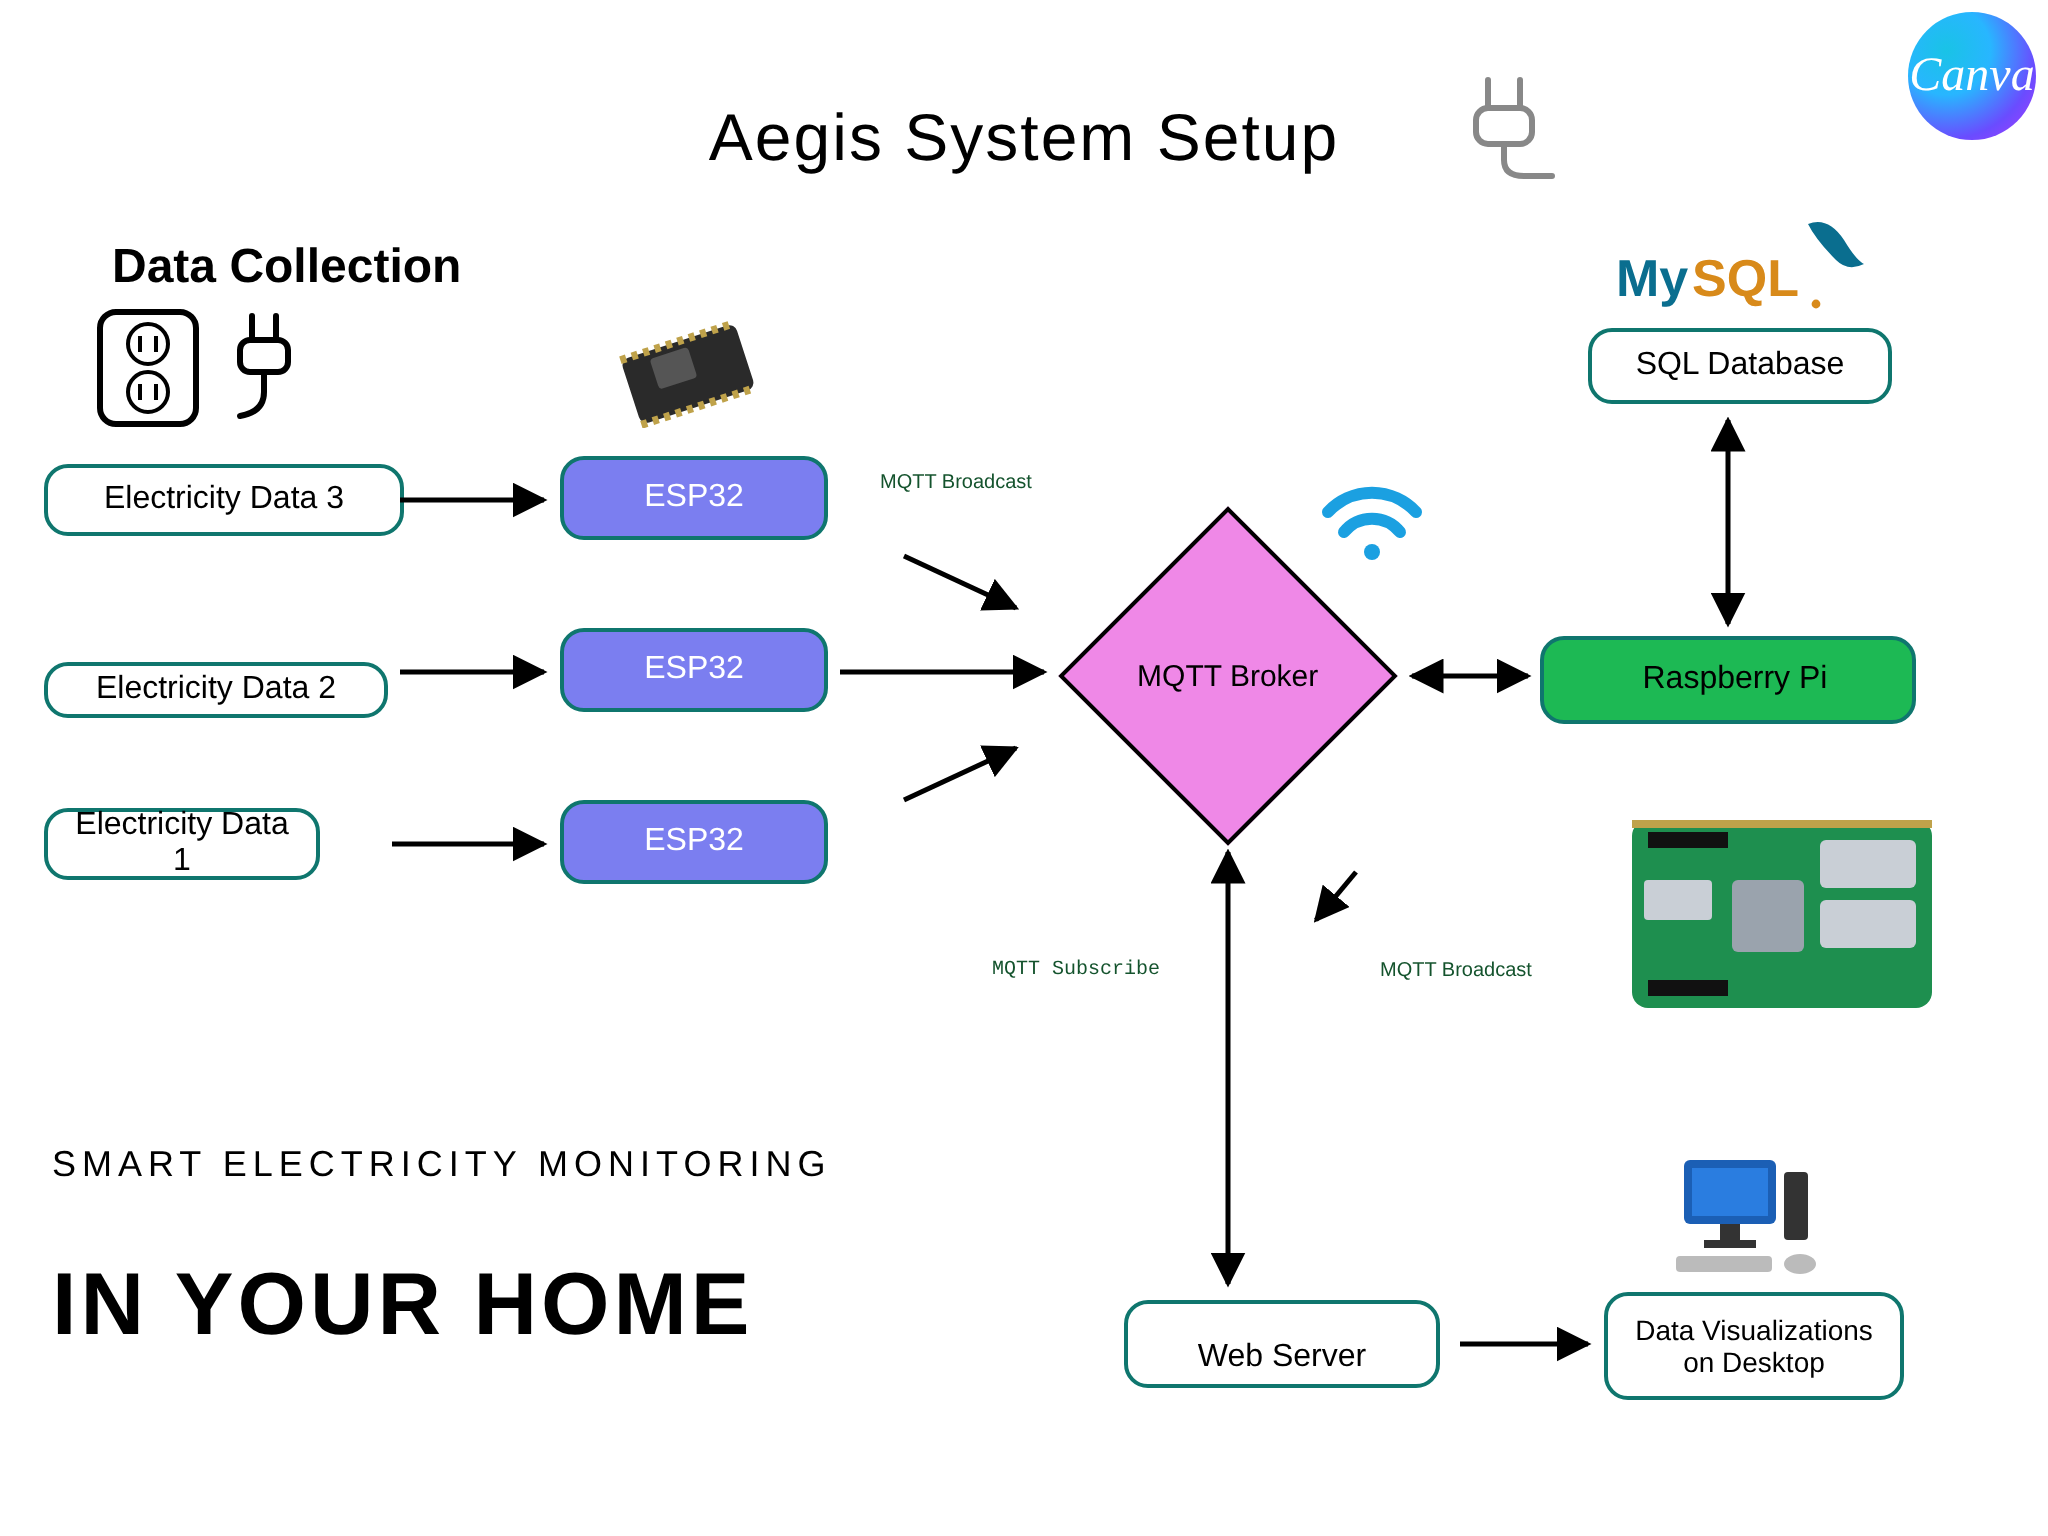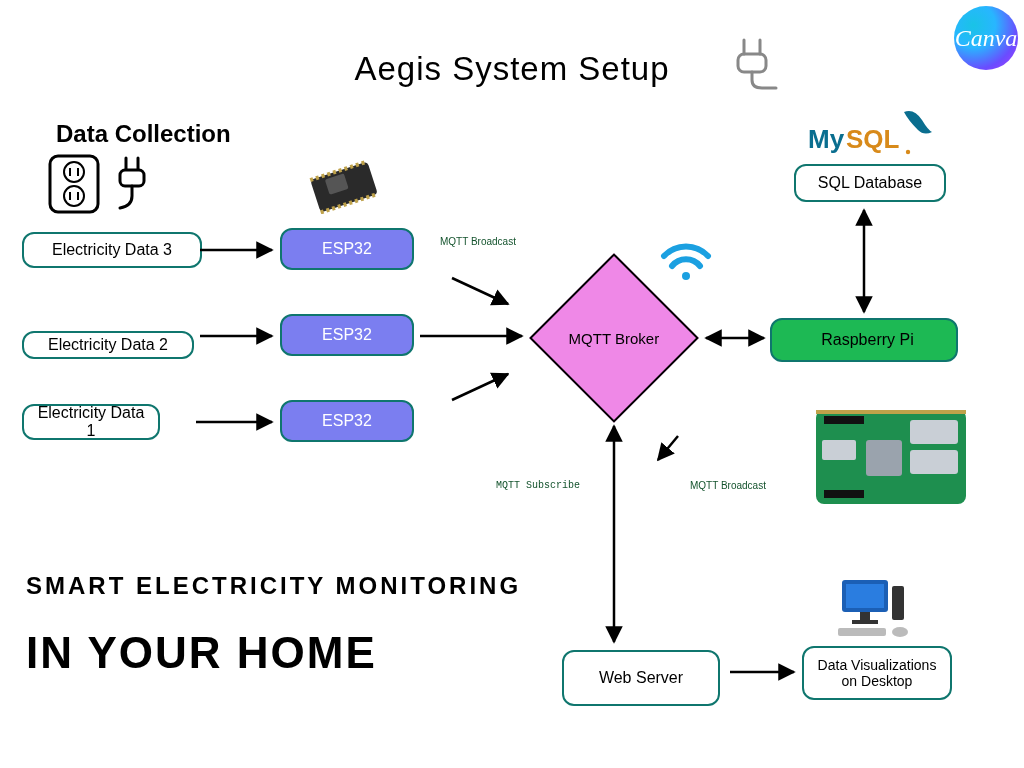--- a/index.html
+++ b/index.html
@@ -52,22 +52,22 @@
     justify-content: center;
   }
   .diamond span { transform: rotate(-45deg); font-size: 15px; }
   .edge-label {
     position: absolute;
     font-size: 10px;
     color: #14532d;
   }
   .tagline-small {
     position: absolute;
-    font-size: 24px;
-    font-weight: 700;
+    font-size: 18px;
+    font-weight: 400;
     letter-spacing: 3px;
   }
   .tagline-big {
     position: absolute;
     font-size: 44px;
     font-weight: 900;
     letter-spacing: 2px;
     margin-top: 28px;
   }
   .canva-badge {
@@ -223,21 +223,21 @@
     <rect x="100" y="20" width="48" height="24" rx="3" fill="#c9cfd6"></rect>
     <rect x="100" y="50" width="48" height="24" rx="3" fill="#c9cfd6"></rect>
     <rect x="56" y="40" width="36" height="36" rx="3" fill="#9aa3ad"></rect>
     <rect x="12" y="40" width="34" height="20" rx="2" fill="#c9cfd6"></rect>
     <g fill="#bfa24a">
       <rect x="6" y="10" width="150" height="4"></rect>
     </g>
   </svg>
 </span>
 
-<div class="box" style="left:562px; top:650px; width:158px; height:56px;">
+<div class="box" style="left:562px; top:650px; width:158px; height:44px;align-items:flex-end;">
   <span>Web Server</span>
 </div>
 <div class="box" style="left:802px; top:646px; width:150px; height:54px; font-size:14px;">
   <span>Data Visualizations on Desktop</span>
 </div>
 
 <span class="icon" style="left:836px; top:576px;">
   <svg width="80" height="64" viewBox="0 0 80 64">
     <rect x="6" y="4" width="46" height="32" rx="3" fill="#1b5fb5"></rect>
     <rect x="10" y="8" width="38" height="24" fill="#2a7de0"></rect>

